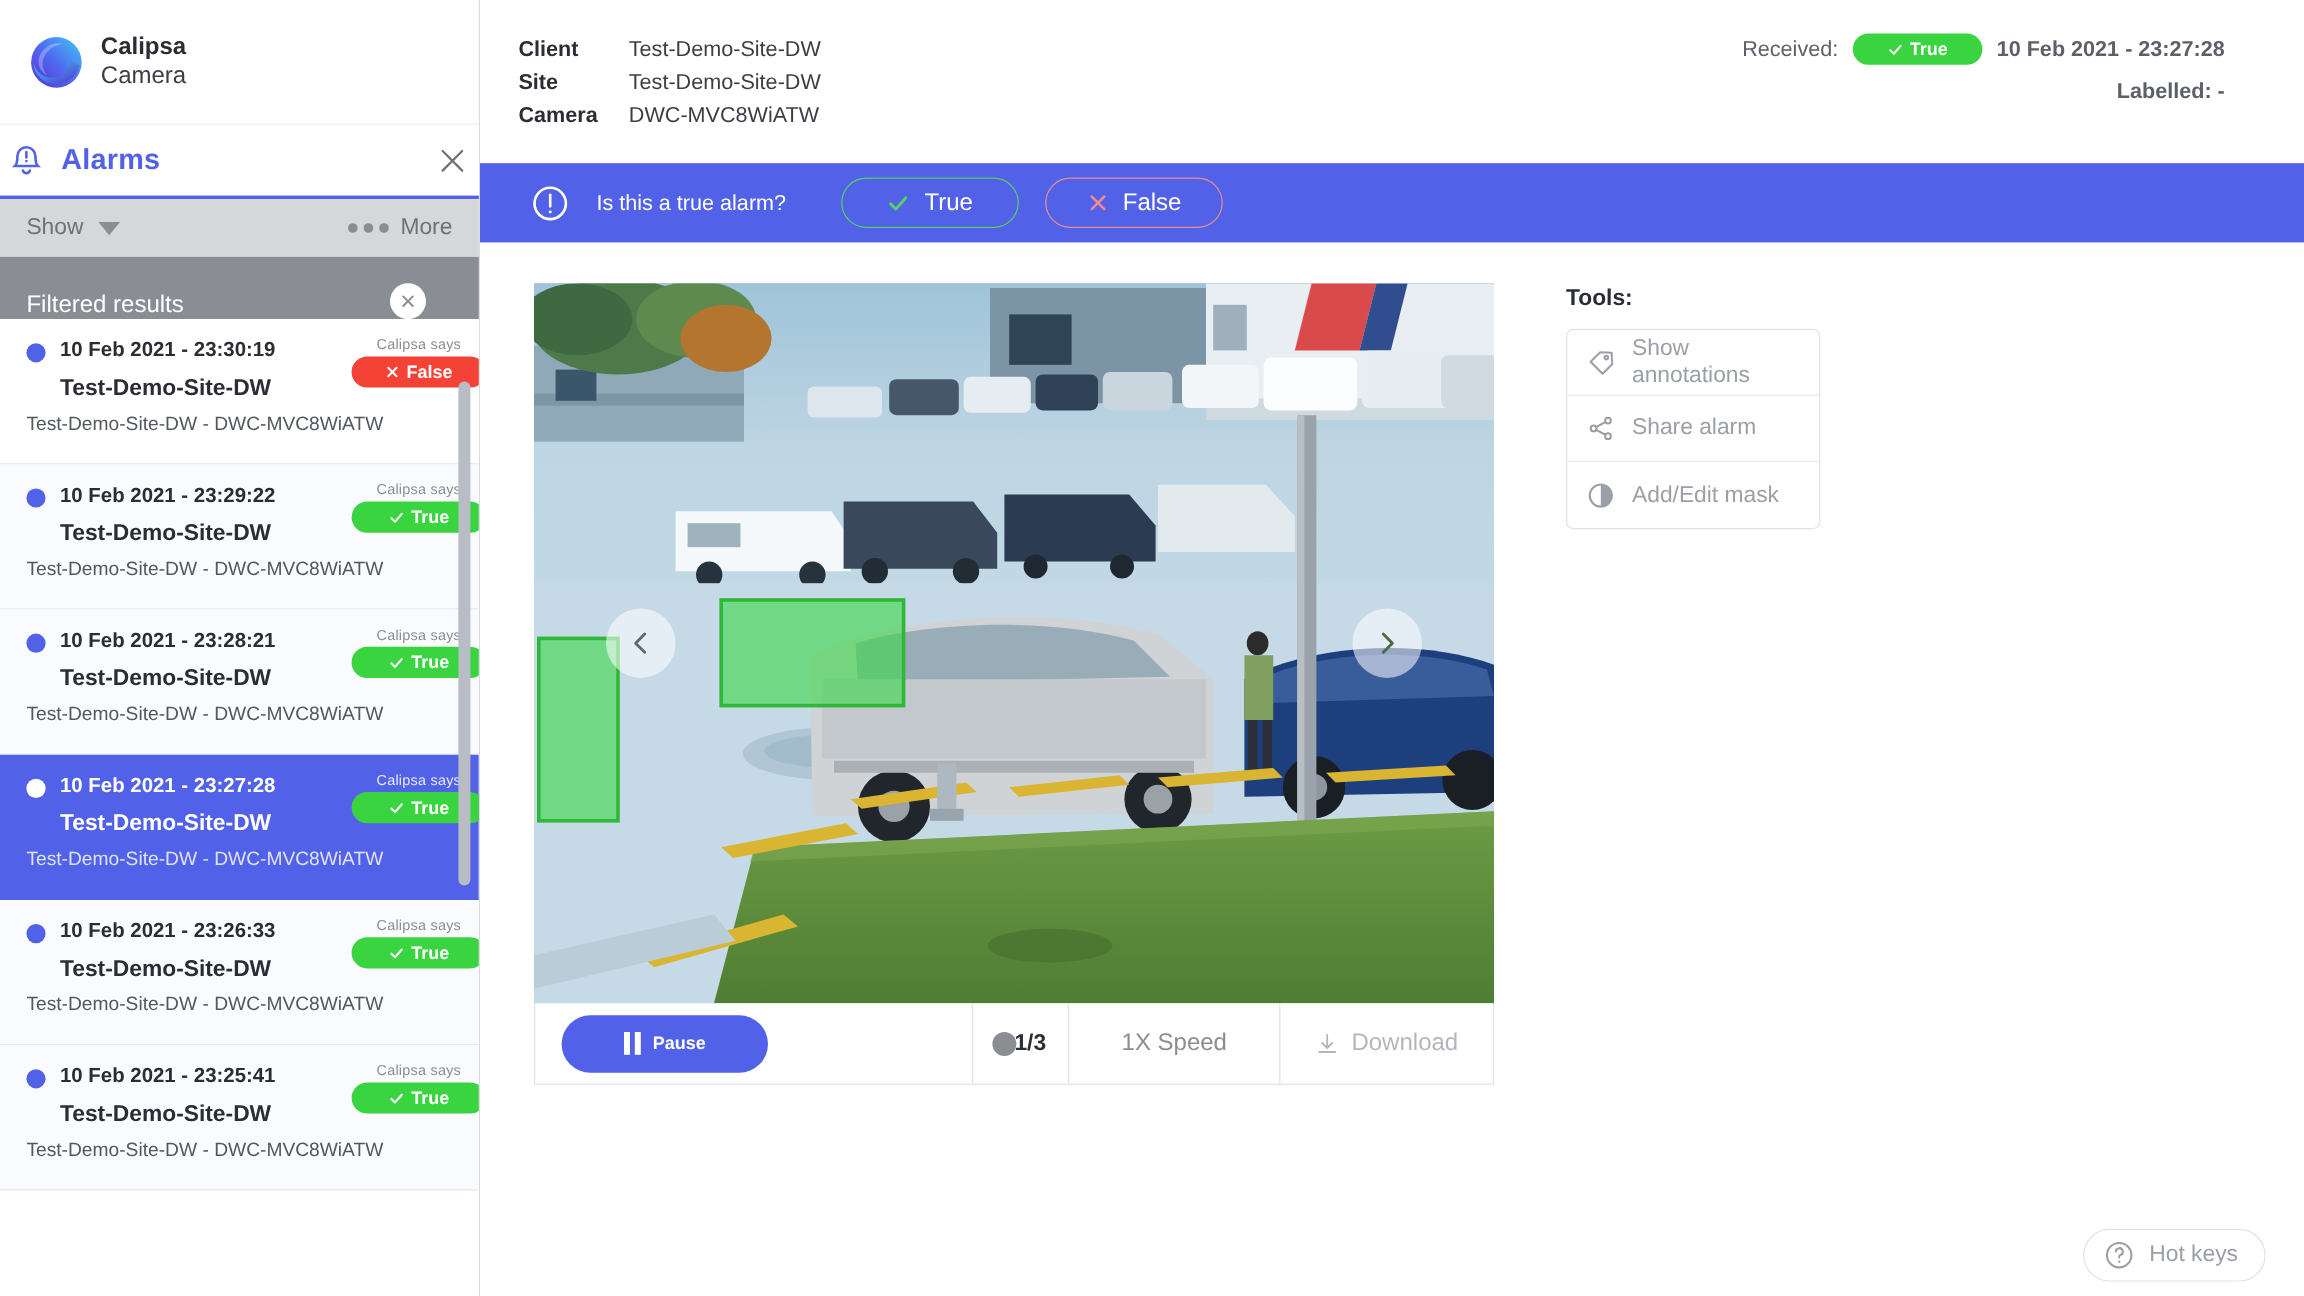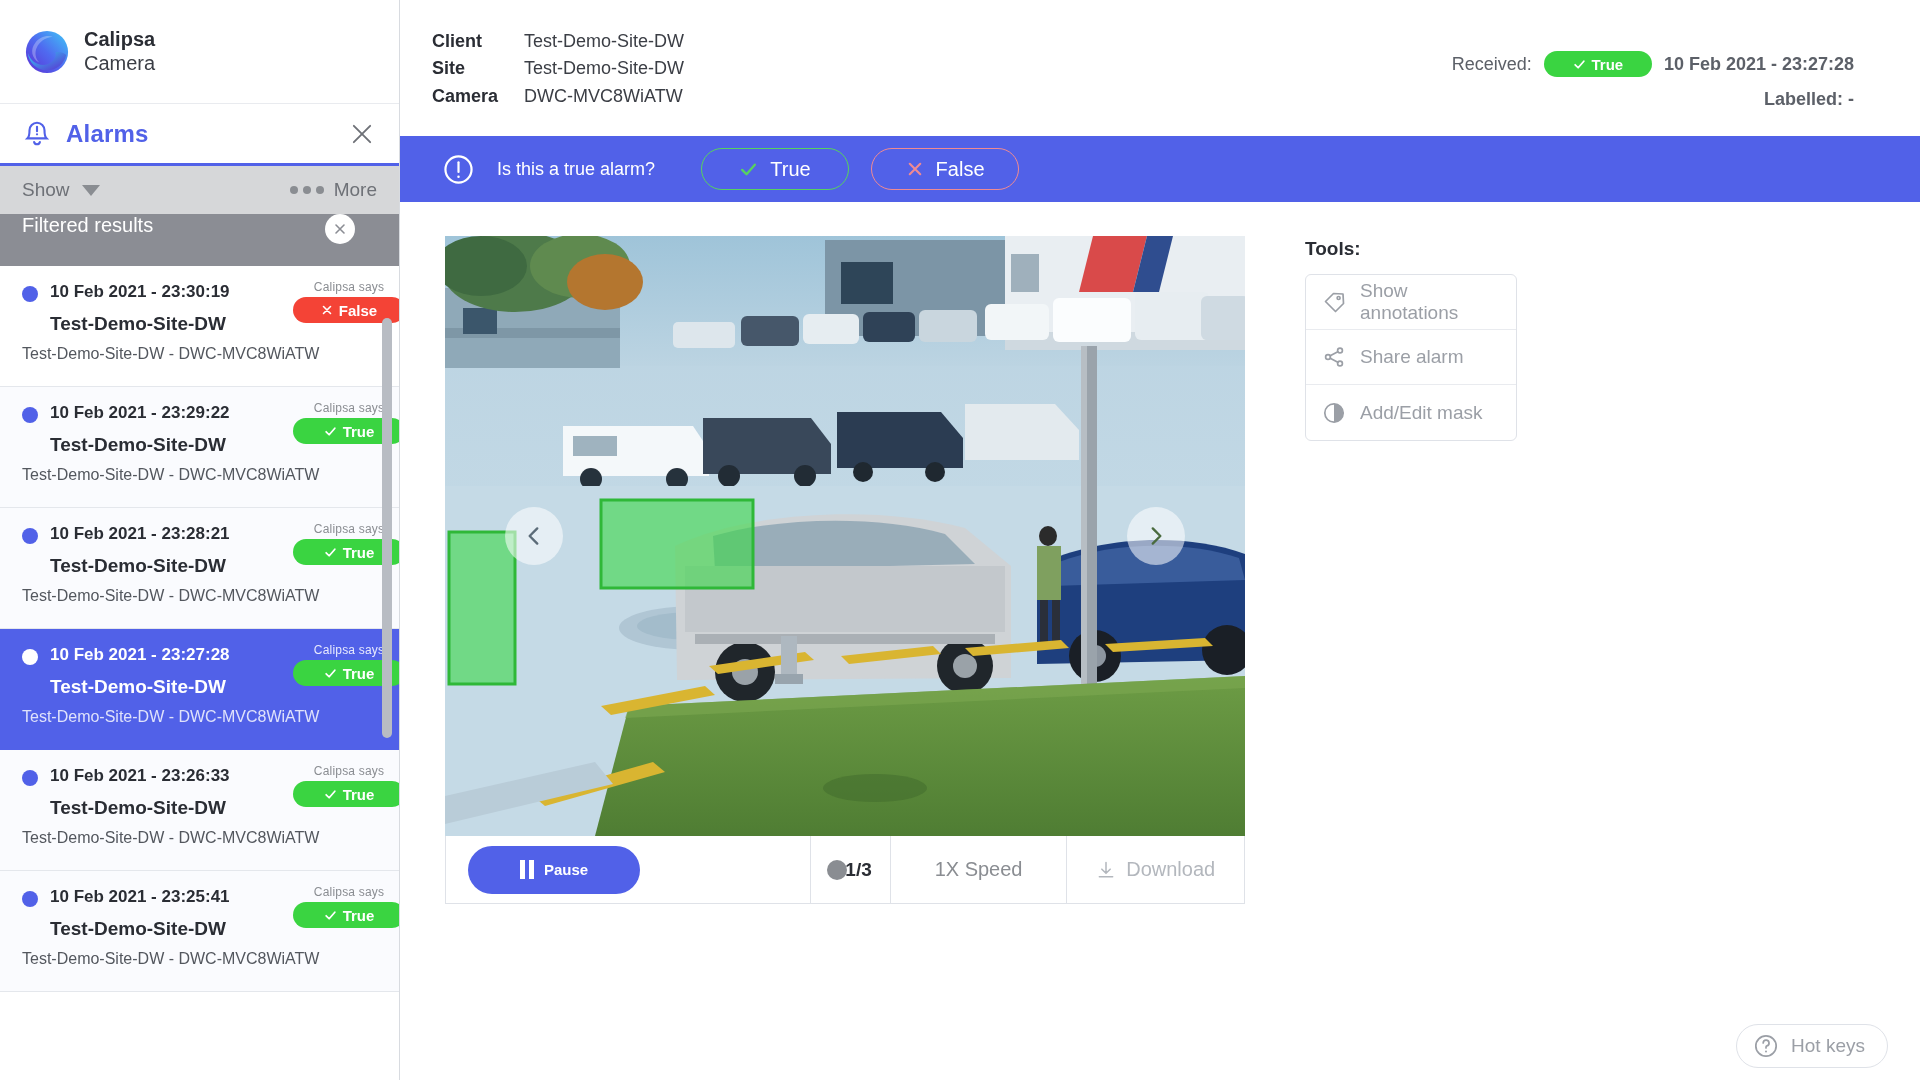--- a/index.html
+++ b/index.html
@@ -23,21 +23,21 @@
   .brand {
     height: 104px; display: flex; align-items: center; gap: 14px;
     padding: 0 24px; border-bottom: 1px solid #e9ebef;
   }
   .brand-logo { width: 46px; height: 46px; flex: 0 0 46px; }
   .brand-text { display: flex; flex-direction: column; line-height: 1.18; }
   .brand-name { font-size: 20px; font-weight: 700; color: #2a2d34; }
   .brand-env  { font-size: 20px; font-weight: 400; color: #3b3e45; }
 
   .alarms-bar {
-    height: 62px; display: flex; align-items: center; padding: 0 22px;
+    height: 62px; display: flex; align-items: center; padding: 0 7px;
     border-bottom: 3px solid #5161e8; background: #fff;
   }
   .alarms-bar .bell { width: 30px; height: 30px; flex: 0 0 30px; margin-right: 14px; }
   .alarms-title { font-size: 24px; font-weight: 700; color: #5161e8; letter-spacing: .2px; }
   .alarms-close {
     margin-left: auto; width: 30px; height: 30px; cursor: pointer;
     display: flex; align-items: center; justify-content: center;
   }
 
   .show-bar {
@@ -47,21 +47,21 @@
   .show-left { display: flex; align-items: center; gap: 12px; cursor: pointer; }
   .caret-down {
     width: 0; height: 0; border-left: 9px solid transparent;
     border-right: 9px solid transparent; border-top: 11px solid #8a8d92;
   }
   .show-right { margin-left: auto; display: flex; align-items: center; gap: 10px; cursor: pointer; }
   .dots { display: flex; gap: 5px; }
   .dots i { width: 8px; height: 8px; border-radius: 50%; background: #8a8d92; display: block; }
 
   .filtered-bar {
-    height: 52px; background: #8b8d94; display: flex; align-items: flex-start;
+    height: 52px; background: #8b8d94; display: flex; align-items: flex-end;
     padding: 0 22px; color: #ffffff; font-size: 20px; position: relative;
   }
   .filtered-close {
     margin-left: auto; width: 30px; height: 30px; border-radius: 50%;
     background: #ffffff; display: flex; align-items: center; justify-content: center;
     cursor: pointer; margin-right: 22px;
   }
 
   .alarm-list {
     flex: 1; overflow: hidden; position: relative; background: #fff;
@@ -104,21 +104,21 @@
     pointer-events: none;
   }
   .list-scrollbar .thumb {
     position: absolute; top: 52px; left: 0; width: 10px; height: 420px;
     background: #b8bcc3; border-radius: 5px;
   }
 
   
   .main { flex: 1; position: relative; background: #ffffff; min-width: 0; }
 
-  .meta-head { display: flex; padding: 28px 30px 0 32px; align-items: flex-end; }
+  .meta-head { display: flex; padding: 28px 30px 0 32px; }
   .meta-table { font-size: 18px; line-height: 1.52; }
   .meta-row { display: flex; }
   .meta-k { width: 92px; font-weight: 700; color: #2a2d34; }
   .meta-v { color: #3b3e45; }
   .meta-right { margin-left: auto; text-align: right; padding-right: 36px; }
   .recv-row { display: flex; align-items: center; gap: 12px; justify-content: flex-end; }
   .recv-label { font-size: 18px; color: #5c6068; }
   .recv-pill {
     width: 108px; height: 26px; border-radius: 13px; background: #3ad441;
     color: #fff; font-size: 15px; font-weight: 700;

